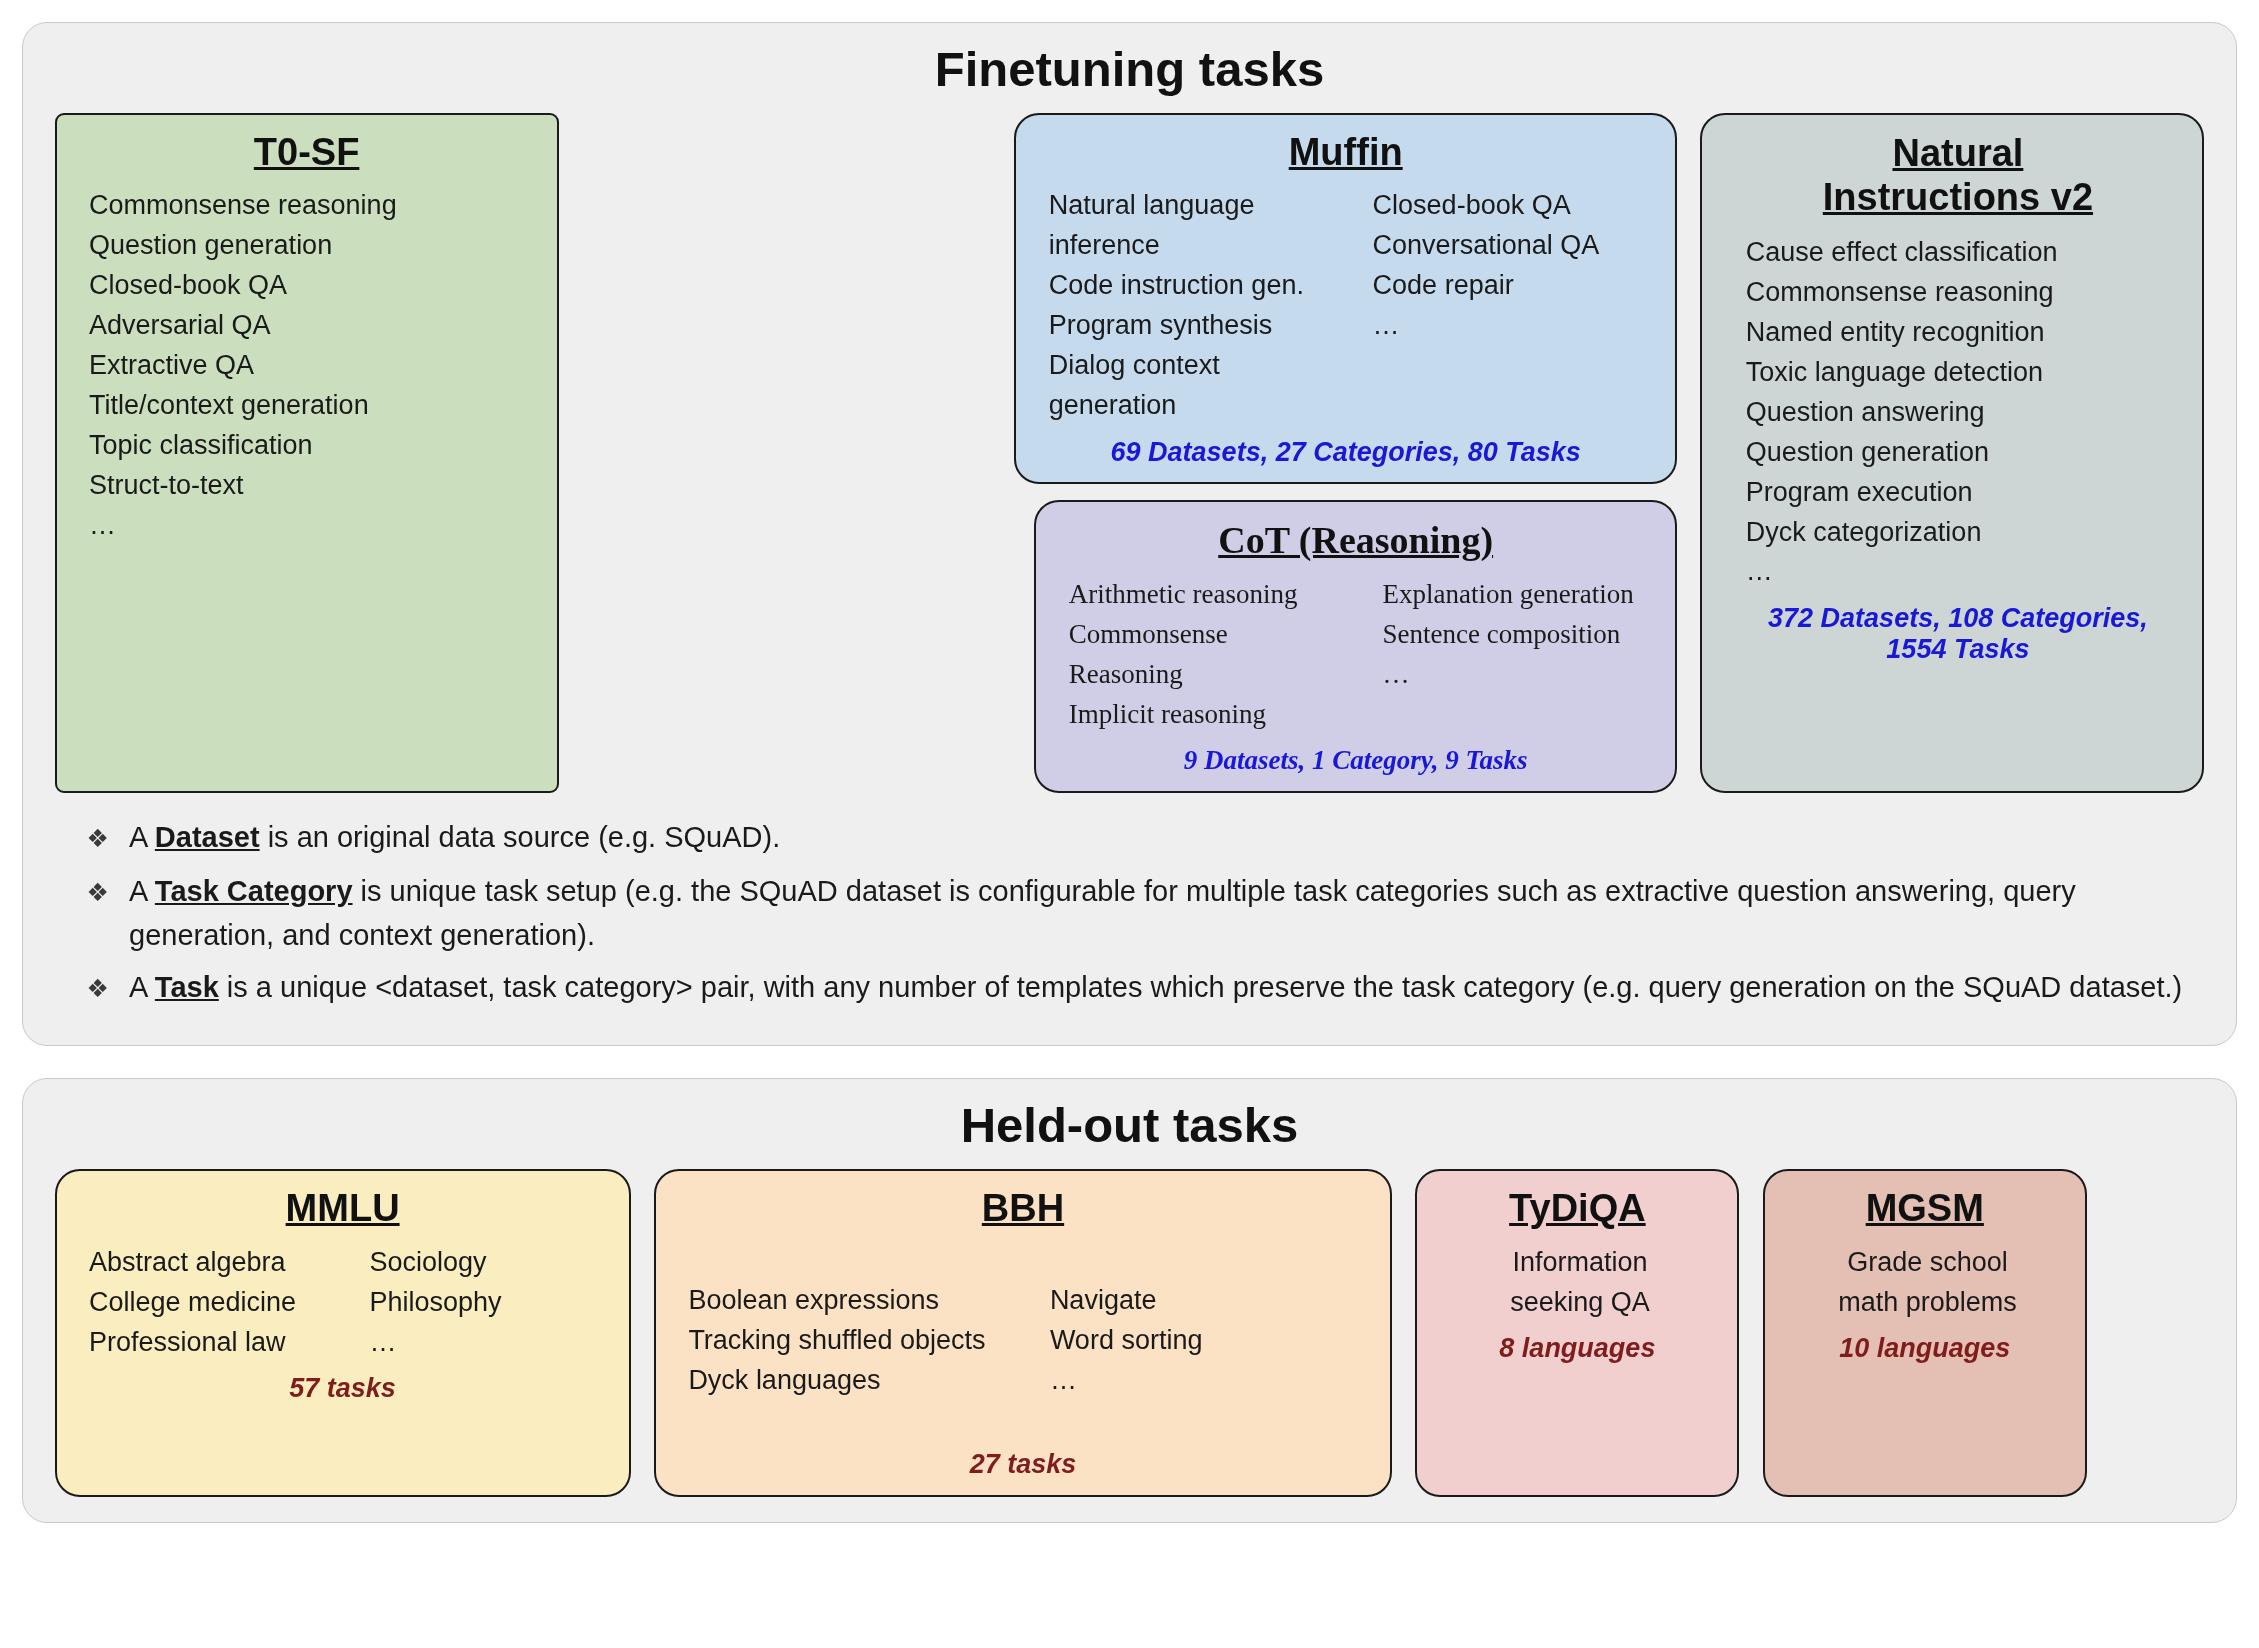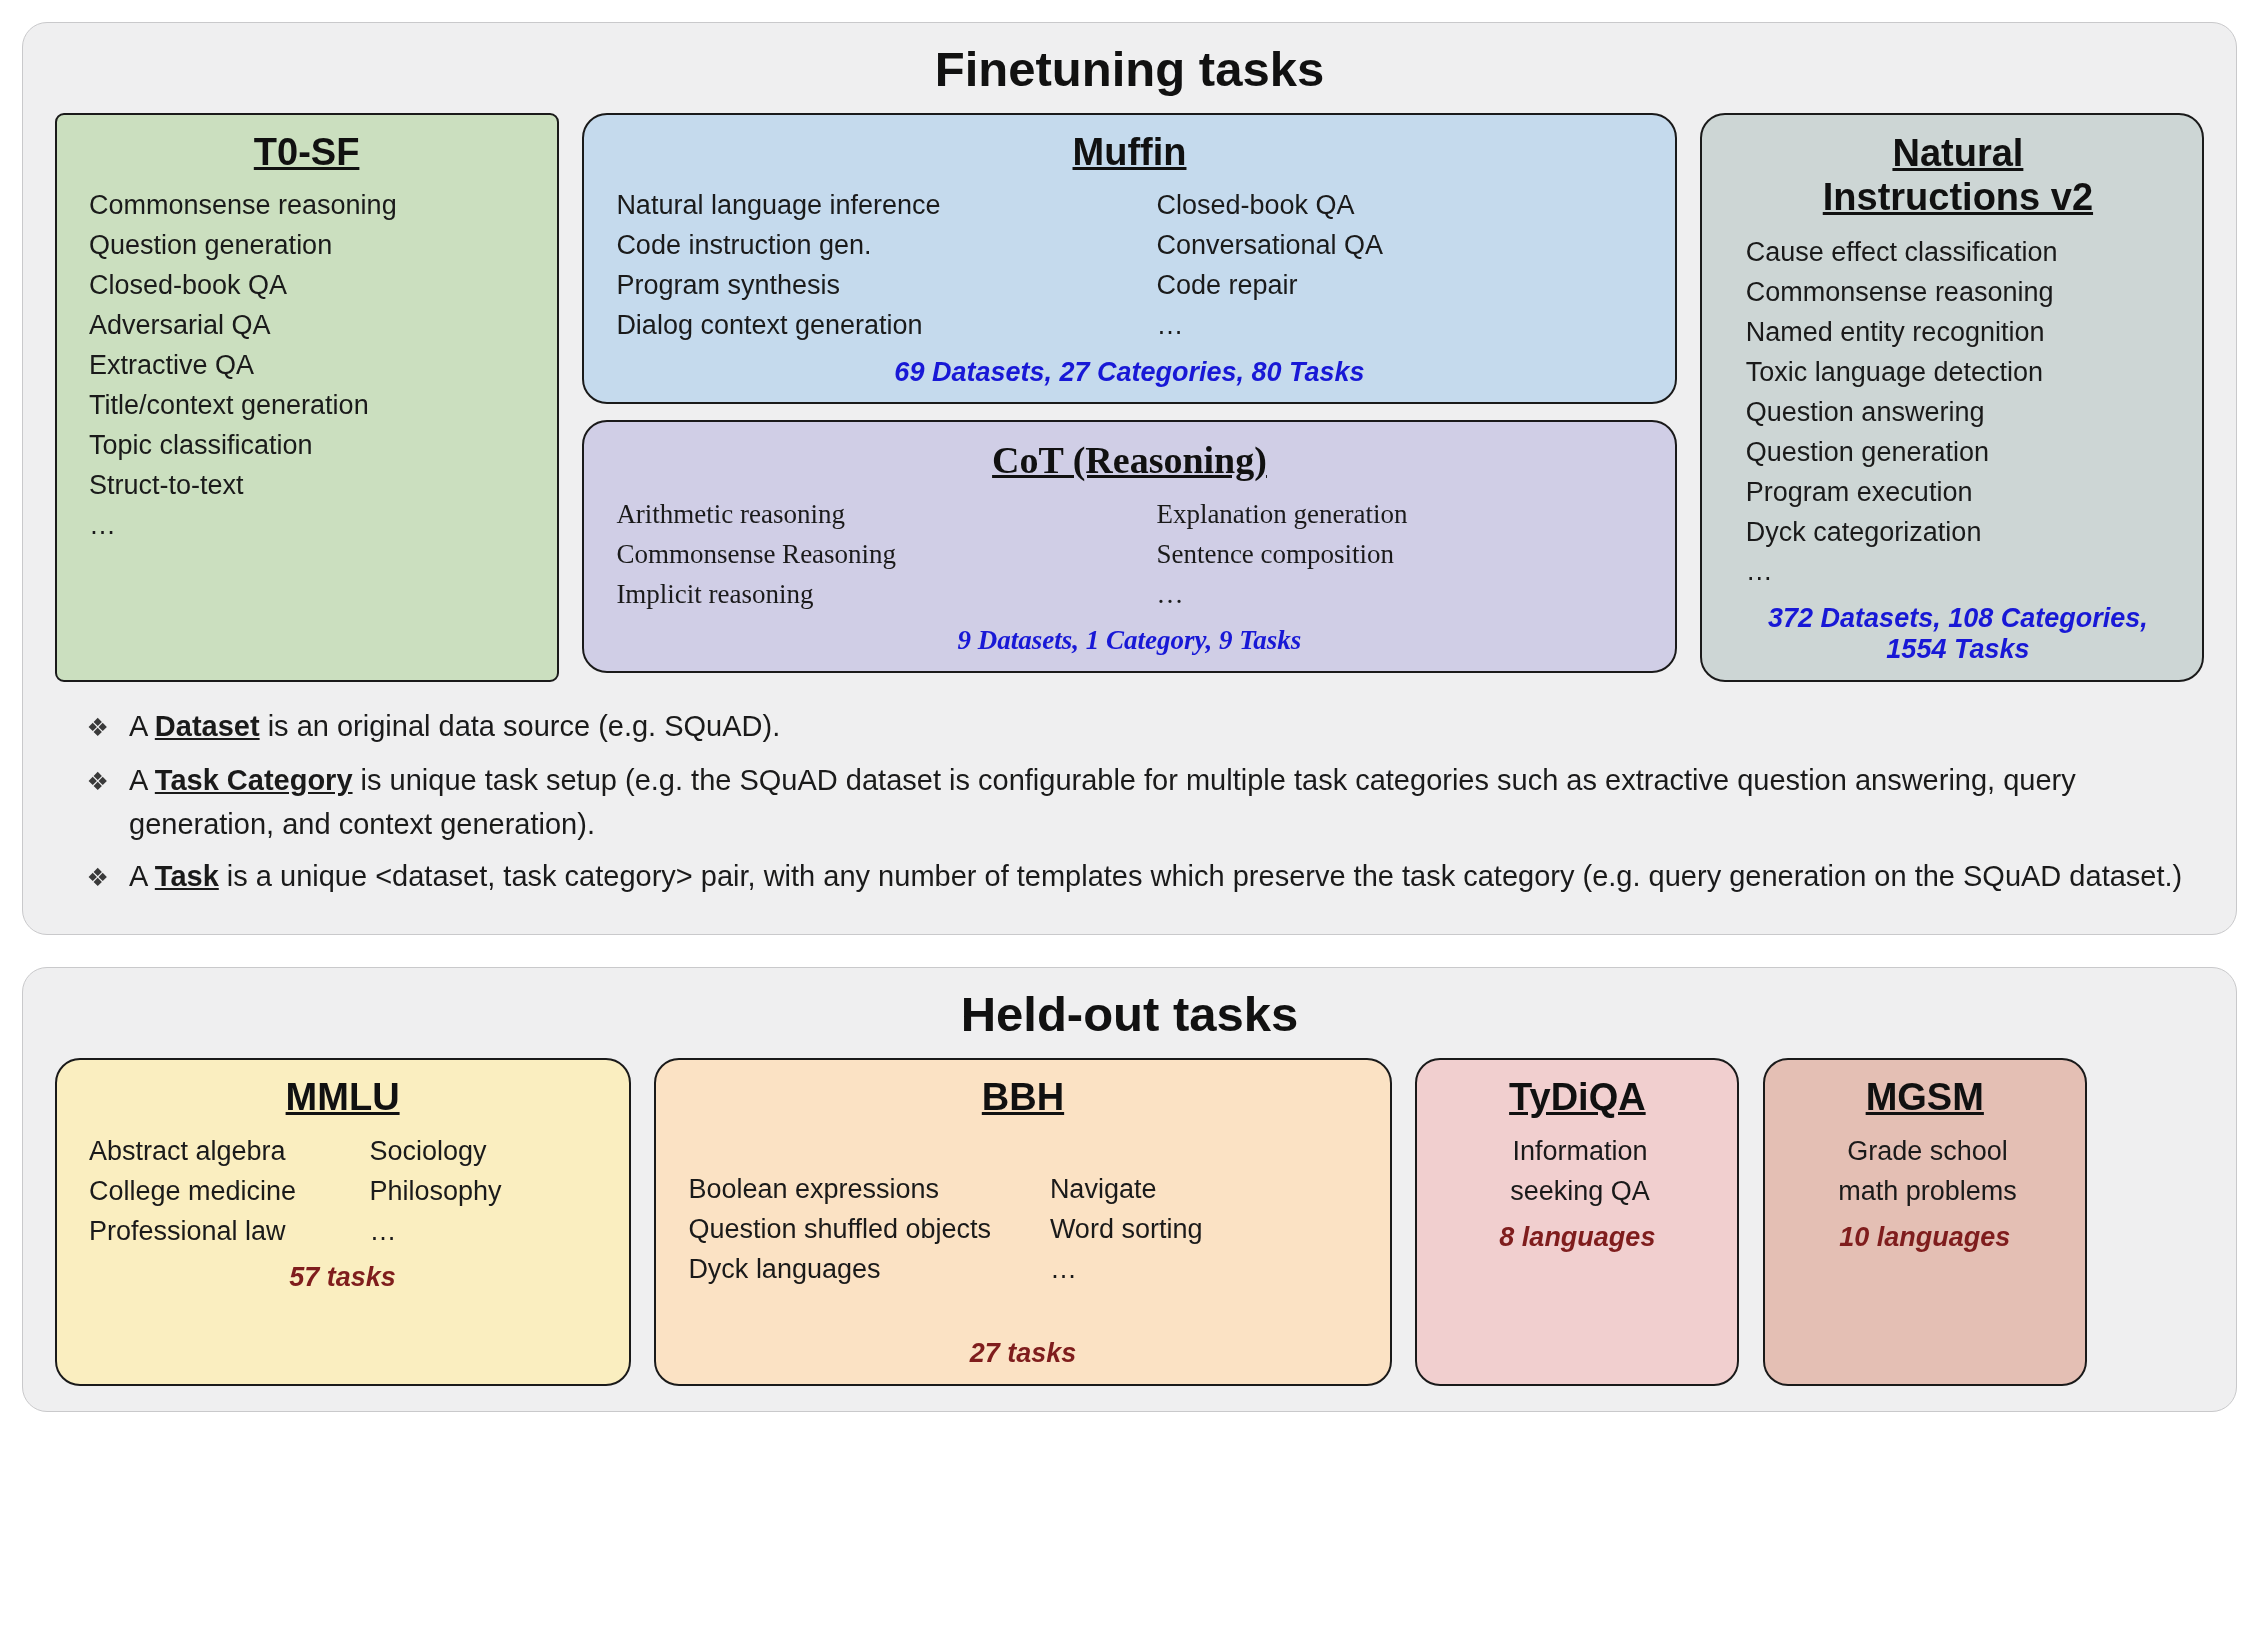--- a/index.html
+++ b/index.html
@@ -101,21 +101,21 @@
 }
 .definitions .bullet {
   font-size: 25px;
   line-height: 1.8;
   color: #3a3a3a;
 }
 .definitions b { font-weight: 700; text-decoration: underline; }
 
 
 .ft-left   { width: 504px; }
-.ft-mid    { flex: 1; }
+.ft-mid    { flex: 1; align-items: flex-end; }
 .ft-right  { width: 504px; }
 .muffin    { flex: 0 0 auto; }
 .cot       { flex: 0 0 auto; font-family: Liberation Serif, serif; }
 
 
 .ho .card { flex: 0 0 auto; }
 .ho-mmlu  { width: 576px; }
 .ho-bbh   { width: 738px; }
 .ho-tydi  { width: 324px; }
 .ho-mgsm  { width: 324px; }
@@ -245,21 +245,21 @@
         </ul>
       </div>
       <div class="stats-dark">57 tasks</div>
     </div>
 
     <div class="card bg-peach ho-bbh">
       <div class="card-title">BBH</div>
       <div class="cols">
         <ul>
           <li>Boolean expressions</li>
-          <li>Question shuffled objects</li>
+          <li>Tracking shuffled objects</li>
           <li>Dyck languages</li>
         </ul>
         <ul>
           <li>Navigate</li>
           <li>Word sorting</li>
           <li>…</li>
         </ul>
       </div>
       <div class="stats-dark">27 tasks</div>
     </div>

